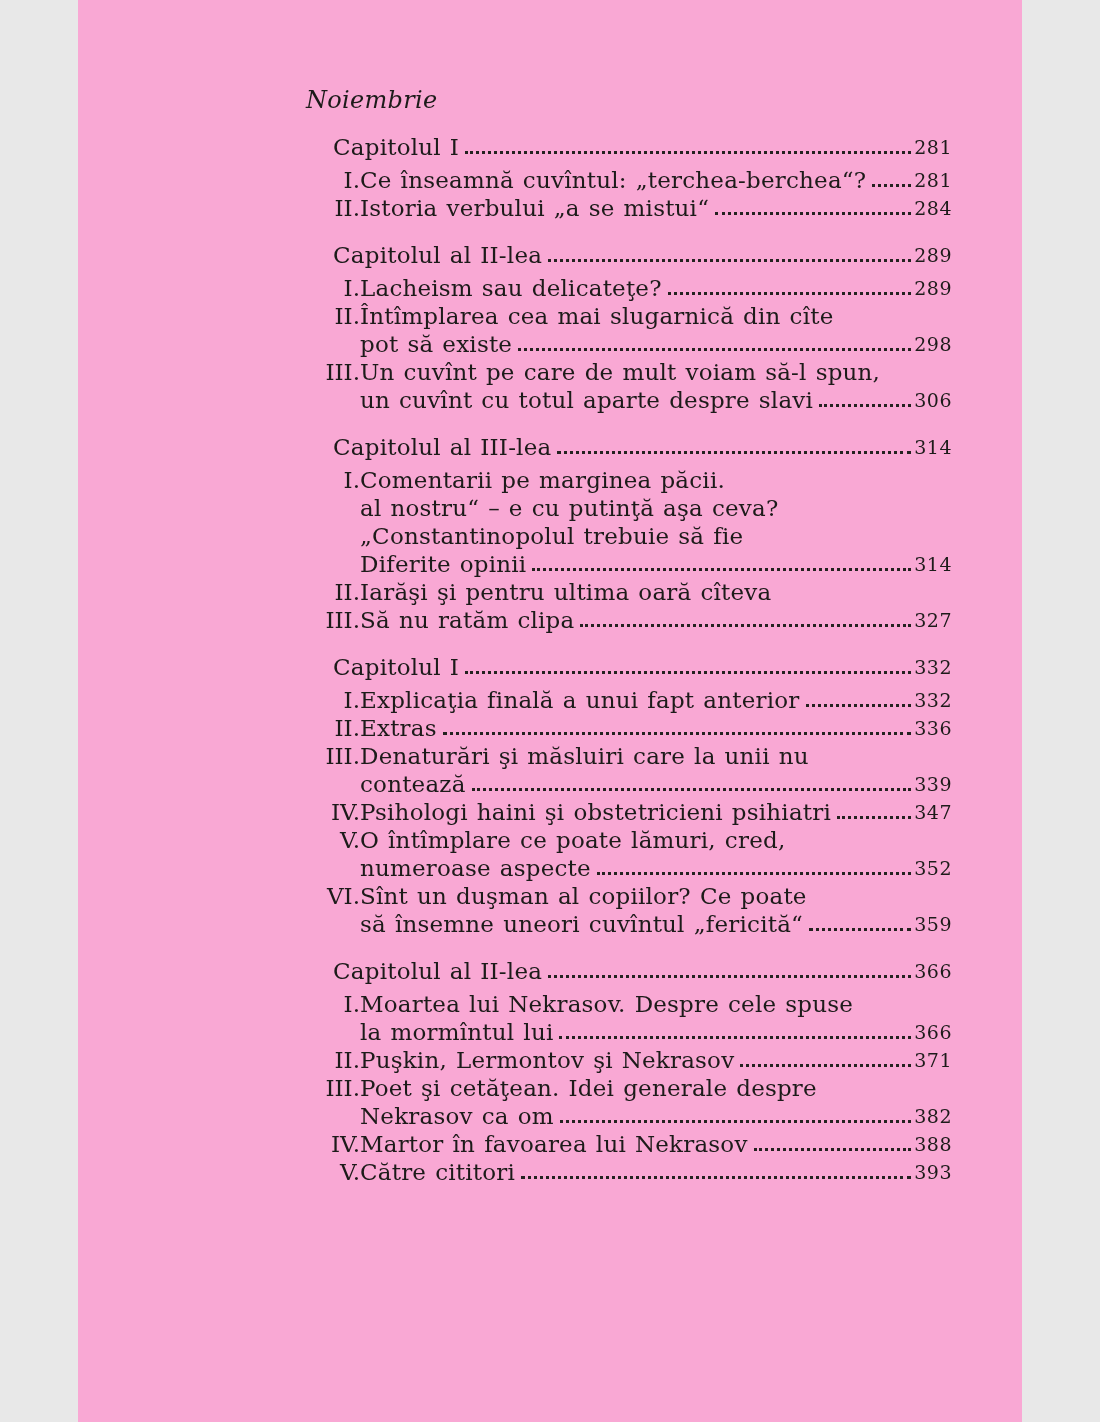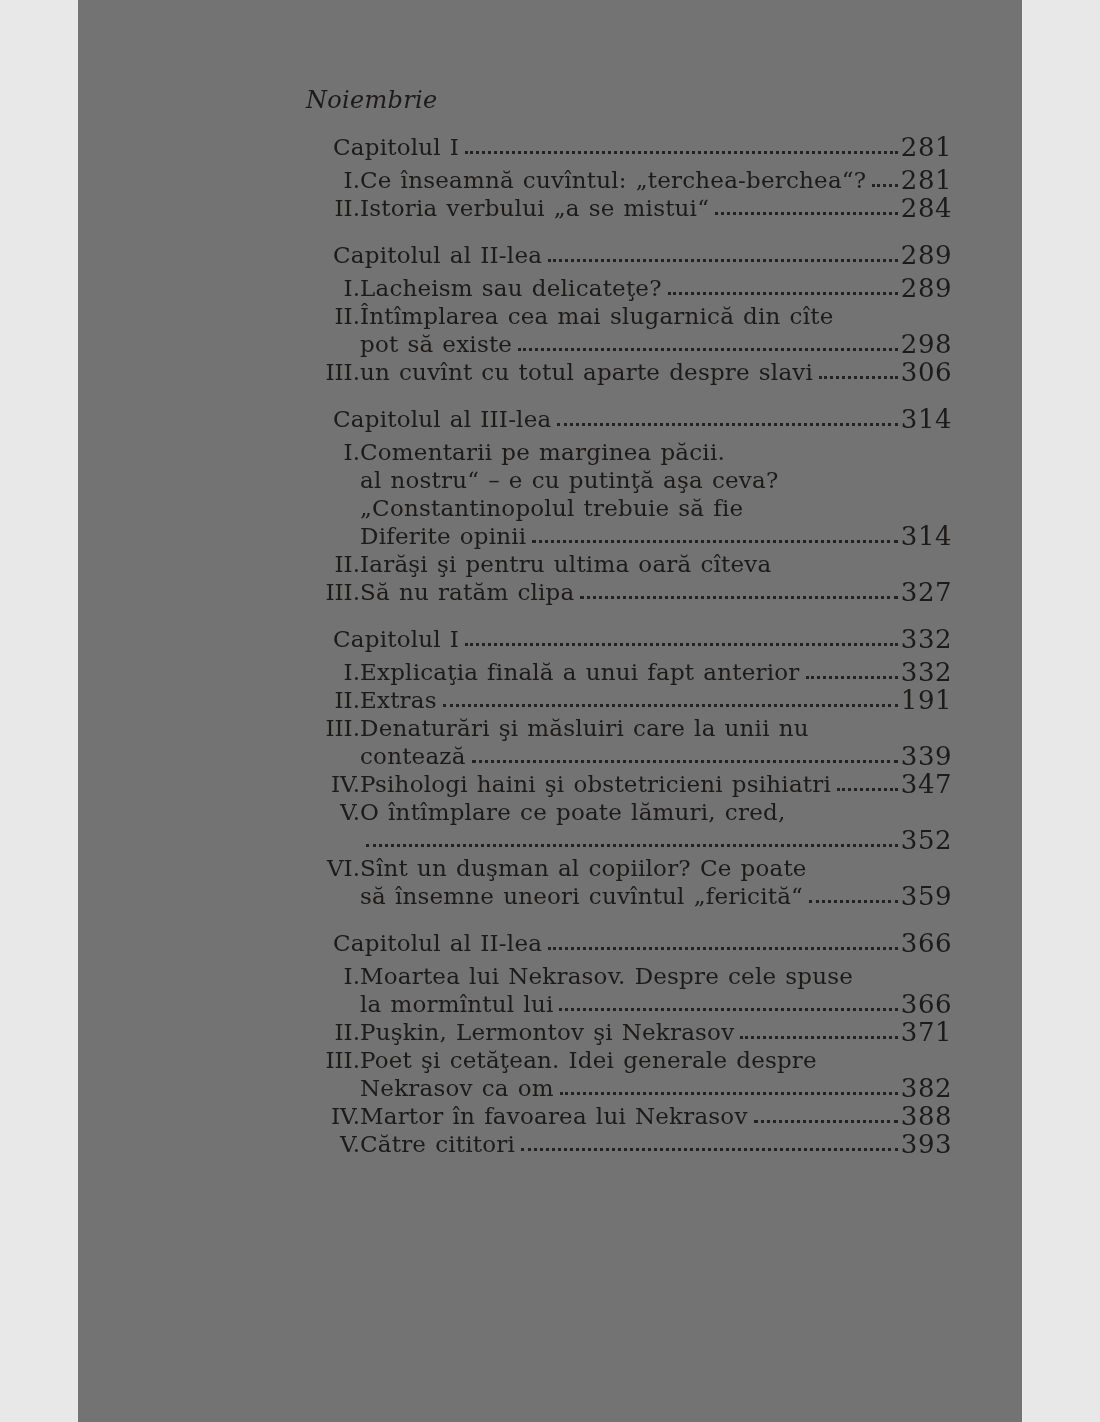--- a/index.html
+++ b/index.html
@@ -6,21 +6,21 @@
   html, body {
     margin: 0;
     padding: 0;
     background: #e8e8e8;
   }
   .page {
     position: relative;
     width: 944px;
     height: 1422px;
     margin: 0 auto;
-    background: #737373;
+    background: #f9a8d4;
     overflow: hidden;
     font-family: "DejaVu Serif", "Liberation Serif", serif;
     color: #1d1b1a;
   }
   .toc {
     position: absolute;
     left: 228px;
     top: 86px;
     width: 646px;
   }
@@ -75,21 +75,21 @@
     white-space: nowrap;
   }
   .leader {
     flex: 1;
     min-width: 10px;
     border-bottom: 3px dotted #242220;
     margin: 0 3px 7px 6px;
   }
   .pg {
     flex: none;
-    font-size: 26px;
+    font-size: 19px;
     line-height: 28px;
     letter-spacing: 0.5px;
   }
 </style>
 </head>
 <body>
 
 <div class="page">
   <div class="toc">
       <div class="month-heading">Noiembrie</div>
@@ -143,20 +143,21 @@
             <div class="tline lastline">
               <span class="text">pot să existe</span>
               <span class="leader"></span>
               <span class="pg">298</span>
             </div>
           </div>
         </div>
         <div class="entry">
           <div class="num">III.</div>
           <div class="body">
+            <div class="tline">Un cuvînt pe care de mult voiam să-l spun,</div>
             <div class="tline lastline">
               <span class="text">un cuvînt cu totul aparte despre slavi</span>
               <span class="leader"></span>
               <span class="pg">306</span>
             </div>
           </div>
         </div>
       </div>
       <div class="chapter-group">
         <div class="chapter-row">
@@ -209,21 +210,21 @@
               <span class="pg">332</span>
             </div>
           </div>
         </div>
         <div class="entry">
           <div class="num">II.</div>
           <div class="body">
             <div class="tline lastline">
               <span class="text">Extras</span>
               <span class="leader"></span>
-              <span class="pg">191</span>
+              <span class="pg">336</span>
             </div>
           </div>
         </div>
         <div class="entry">
           <div class="num">III.</div>
           <div class="body">
             <div class="tline">Denaturări şi măsluiri care la unii nu</div>
             <div class="tline lastline">
               <span class="text">contează</span>
               <span class="leader"></span>
@@ -239,20 +240,21 @@
               <span class="leader"></span>
               <span class="pg">347</span>
             </div>
           </div>
         </div>
         <div class="entry">
           <div class="num">V.</div>
           <div class="body">
             <div class="tline">O întîmplare ce poate lămuri, cred,</div>
             <div class="tline lastline">
+              <span class="text">numeroase aspecte</span>
               <span class="leader"></span>
               <span class="pg">352</span>
             </div>
           </div>
         </div>
         <div class="entry">
           <div class="num">VI.</div>
           <div class="body">
             <div class="tline">Sînt un duşman al copiilor? Ce poate</div>
             <div class="tline lastline">

